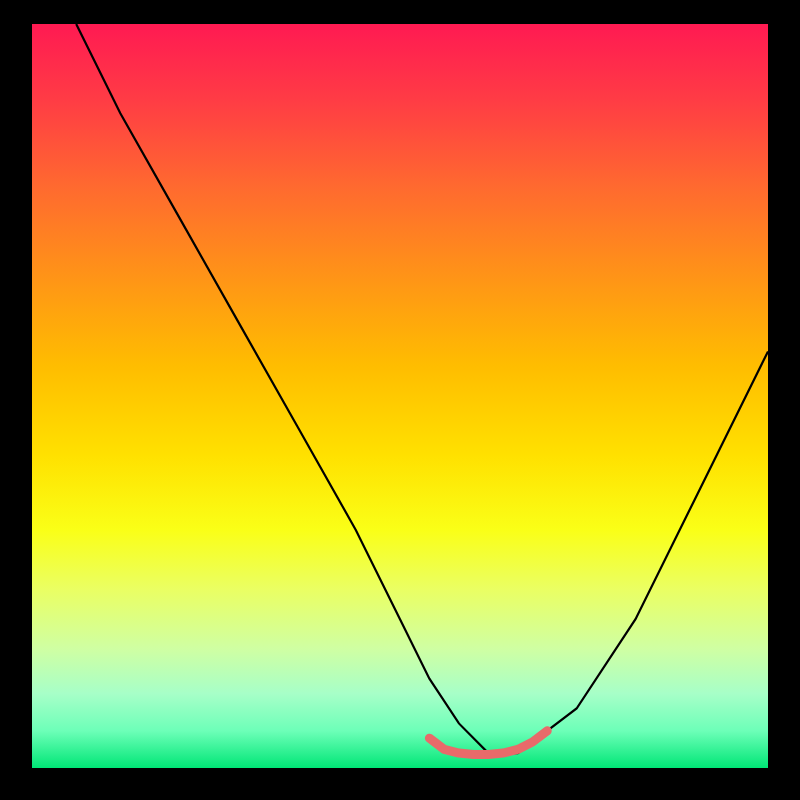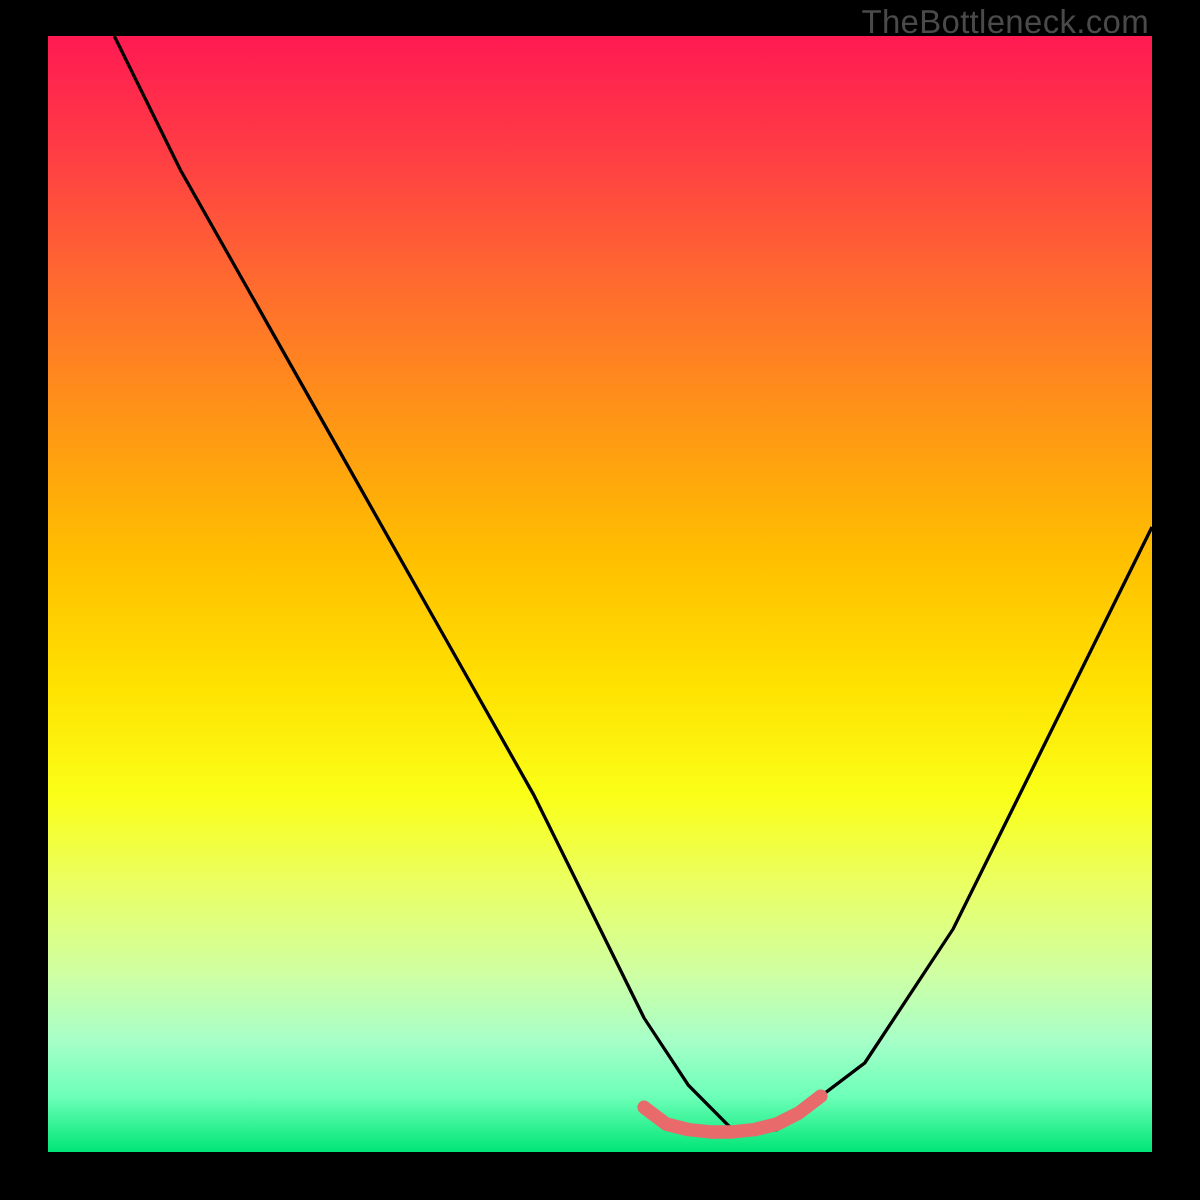--- a/index.html
+++ b/index.html
@@ -59,14 +59,13 @@
 </head>
 <body>
 
 <div class="frame">
   <div class="plot-area">
     <svg class="curve" viewBox="0 0 736 744" preserveAspectRatio="none">
       <path id="main-curve" fill="none" stroke="#000000" stroke-width="2.2" d="M44.2 0.0 L88.3 89.3 L147.2 193.4 L206.1 297.6 L265.0 401.8 L323.8 505.9 L368.0 595.2 L397.4 654.7 L426.9 699.4 L456.3 729.1 L485.8 729.1 L544.6 684.5 L603.5 595.2 L662.4 476.2 L736.0 327.4"></path>
       <path id="opt-curve" fill="none" stroke="#e86a6a" stroke-width="9" stroke-linecap="round" stroke-linejoin="round" d="M397.4 714.2 L412.2 725.4 L426.9 729.1 L441.6 730.6 L456.3 730.6 L471.0 729.1 L485.8 725.4 L500.5 718.0 L515.2 706.8"></path>
     </svg>
   </div>
-  <div class="watermark">TheBottleneck.com</div>
 </div>
 
 </body></html>

